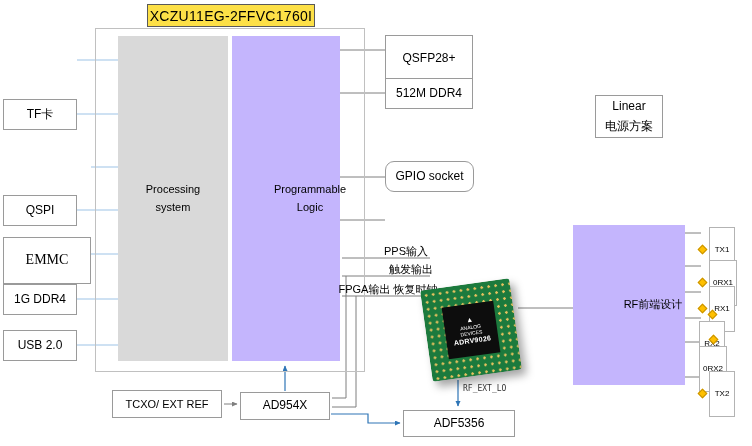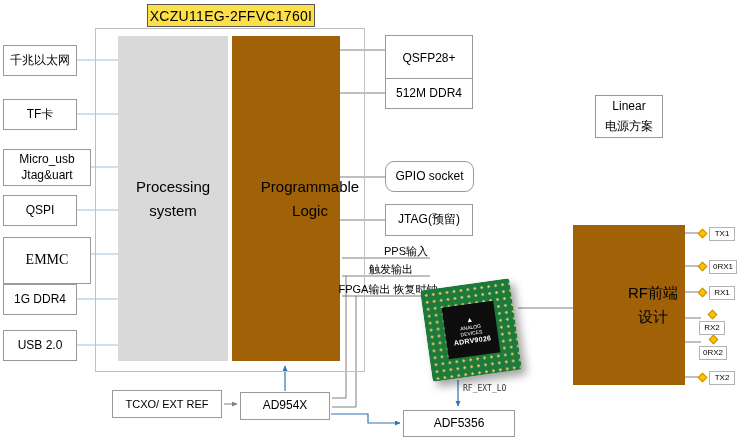--- a/index.html
+++ b/index.html
@@ -9,29 +9,29 @@
   .wires { position:absolute; left:0; top:0; z-index:1; pointer-events:none; }
   .outer { position:absolute; left:95px; top:28px; width:270px; height:344px;
            border:1px solid #c0c0c0; z-index:1; background:transparent; }
   .title-box { position:absolute; left:147px; top:4px; width:168px; height:23px;
                border:1px solid #595959; z-index:2; display:flex; align-items:center;
                justify-content:center; font-size:14px; background:#fde047; letter-spacing:0.3px; }
   .box { position:absolute; z-index:2; border:1px solid #9a9a9a; background:#fff;
          display:flex; align-items:center; justify-content:center; text-align:center;
          font-size:12px; white-space:pre-line; line-height:1.3; }
   .block { position:absolute; z-index:2; display:flex; align-items:center; justify-content:center;
-           text-align:center; font-size:15px; white-space:pre-line; line-height:1.6; }
+           text-align:center; font-size:11px; white-space:pre-line; line-height:1.6; }
   .gray { background:#d9d9d9; }
-  .blue { background:#a16207;padding-left:48px; }
+  .blue { background:#c4b5fd;padding-left:48px; }
   .serif { font-family:"Liberation Serif","DejaVu Serif",serif; font-size:14px; }
   .sig { position:absolute; z-index:2; font-size:11px; text-align:center; white-space:nowrap; }
   .rf-port { position:absolute; left:699px; z-index:2; display:flex; align-items:center; gap:3px; }
   .conn-icon { width:7px; height:7px; background:#ffc000; border:1px solid #c79100;
                transform:rotate(45deg); flex:none; }
-  .port-label { font-size:8px; border:1px solid #b3b3b3; background:#fff; padding:1px 3px;
+  .port-label { font-size:8px; border:1px solid #b3b3b3; background:#fff; padding:17px 3px;
                 min-width:26px; text-align:center; line-height:1.2; }
   .chip { position:absolute; left:426px; top:284px; width:90px; height:92px; z-index:3;
           background-color:#1c7a3d;
           background-image:radial-gradient(circle,#e9c25f 1.1px, rgba(0,0,0,0) 1.5px);
           background-size:7px 7px; background-position:2px 2px;
           border-radius:3px; transform:rotate(-8deg);
           box-shadow:4px 6px 8px rgba(0,0,0,0.35); }
   .chip-core { position:absolute; left:50%; top:50%; transform:translate(-50%,-50%);
                width:52px; height:52px; background:#0d0d0d; color:#fff; display:flex;
                flex-direction:column; align-items:center; justify-content:center; gap:1px; }
@@ -91,36 +91,32 @@
   </svg>
 
   <div class="title-box">XCZU11EG-2FFVC1760I</div>
 
   <div class="outer"></div>
   <div class="block gray" style="left:118px; top:36px; width:110px; height:325px;">Processing
 system</div>
   <div class="block blue" style="left:232px; top:36px; width:108px; height:325px;">Programmable
 Logic</div>
 
-  <div class="box" style="left:3px; top:45px; width:74px; height:31px;">千兆以太网</div>
   <div class="box" style="left:3px; top:99px; width:74px; height:31px;">TF卡</div>
-  <div class="box" style="left:3px; top:149px; width:88px; height:37px;">Micro_usb
-Jtag&amp;uart</div>
   <div class="box" style="left:3px; top:195px; width:74px; height:31px;">QSPI</div>
   <div class="box serif" style="left:3px; top:237px; width:88px; height:47px;">EMMC</div>
   <div class="box" style="left:3px; top:284px; width:74px; height:31px;">1G DDR4</div>
   <div class="box" style="left:3px; top:330px; width:74px; height:31px;">USB 2.0</div>
 
   <div class="box" style="left:385px; top:35px; width:88px; height:48px;">QSFP28+</div>
   <div class="box" style="left:385px; top:78px; width:88px; height:31px;">512M DDR4</div>
   <div class="box" style="left:385px; top:161px; width:89px; height:31px;border-radius:9px;">GPIO socket</div>
-  <div class="box" style="left:385px; top:204px; width:88px; height:32px;">JTAG(预留)</div>
 
   <div class="sig" style="left:358px; top:244px; width:70px;text-align:right;">PPS输入</div>
-  <div class="sig" style="left:356px; top:262px; width:70px;">触发输出</div>
+  <div class="sig" style="left:376px; top:262px; width:70px;">触发输出</div>
   <div class="sig" style="left:338px; top:282px; width:100px;">FPGA输出 恢复时钟</div>
 
   <div class="box" style="left:595px; top:95px; width:68px; height:43px; line-height:1.6;">Linear
 电源方案</div>
 
   <div class="block blue" style="left:573px; top:225px; width:112px; height:160px;">RF前端设计</div>
 
   <div class="rf-port" style="top:227px;">
     <span class="conn-icon"></span>
     <span class="port-label">TX1</span>

